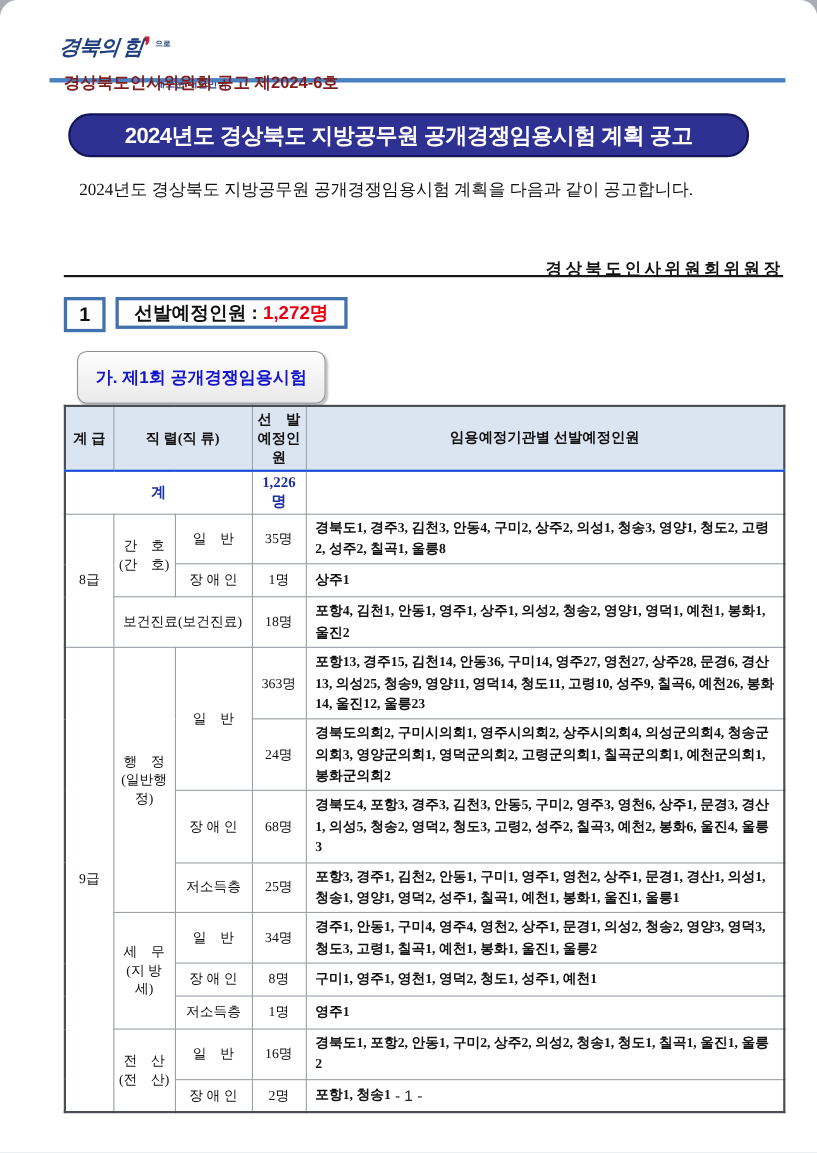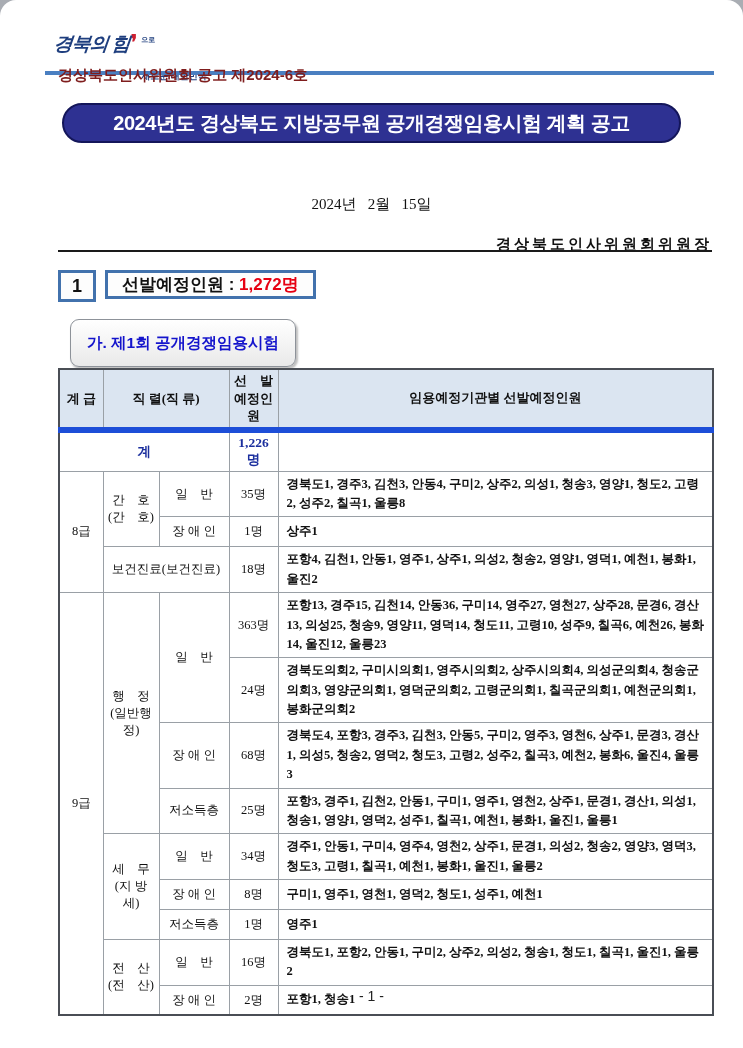--- a/index.html
+++ b/index.html
@@ -42,21 +42,21 @@
 
   .subbox { position:absolute; left:70px; top:319px; height:48px; border:1.5px solid #8d9299; border-radius:9px;
             display:inline-flex; align-items:center; padding:0 16px;
             background:linear-gradient(#ffffff, #e9e9e9); box-shadow:1.5px 2px 2px rgba(0,0,0,0.25);
             color:#1414cc; font-family:"Liberation Sans", sans-serif; font-weight:bold; font-size:15.5px; white-space:nowrap; }
 
   
   table.recruit { position:absolute; left:58px; top:368px; width:654px; border-collapse:collapse;
                   table-layout:fixed; font-size:12.5px; border:2px solid #4a4e55; }
   .recruit th, .recruit td { border:1px solid #9aa0a6; vertical-align:middle; text-align:center; padding:2px 4px; }
-  .recruit thead th { background:#dbe5f1; font-weight:bold; border-bottom:6px solid #1d4ed8; font-size:13px; }
+  .recruit thead th { background:#dbe5f1; font-weight:bold; border-bottom:2px solid #1d4ed8; font-size:13px; }
   .recruit .pre { white-space:pre-wrap; line-height:1.35; }
   .recruit td.alloc { text-align:left; padding:3px 8px; line-height:1.55;font-weight:bold; }
   .recruit tr.total-row td { color:#1b2f9e; font-weight:bold; font-size:13.5px; }
 
   .footer { position:absolute; left:0; top:988px; width:743px; text-align:center;
             font-family:"Liberation Sans", sans-serif; font-size:14px; color:#222; white-space:pre; }
 </style>
 </head>
 <body>
 
@@ -72,21 +72,21 @@
   </div>
 
   <div class="rule-blue"></div>
 
   <div class="notice-no">경상북도인사위원회 공고 제2024-6호</div>
 
   <div class="title-pill">
     <span>2024년도 경상북도 지방공무원 공개경쟁임용시험 계획 공고</span>
   </div>
 
-  <div class="date">2024년   2월   15일</div>
+  <div class="para">2024년도 경상북도 지방공무원 공개경쟁임용시험 계획을 다음과 같이 공고합니다.</div>
   <div class="chairman">경상북도인사위원회위원장</div>
   <div class="rule-black"></div>
 
   <div class="sec-row">
     <div class="numbox">1</div>
     <div class="labelbox"><span>선발예정인원 : </span><span class="val">1,272명</span></div>
   </div>
 
   <div class="subbox">가. 제1회 공개경쟁임용시험</div>
 

